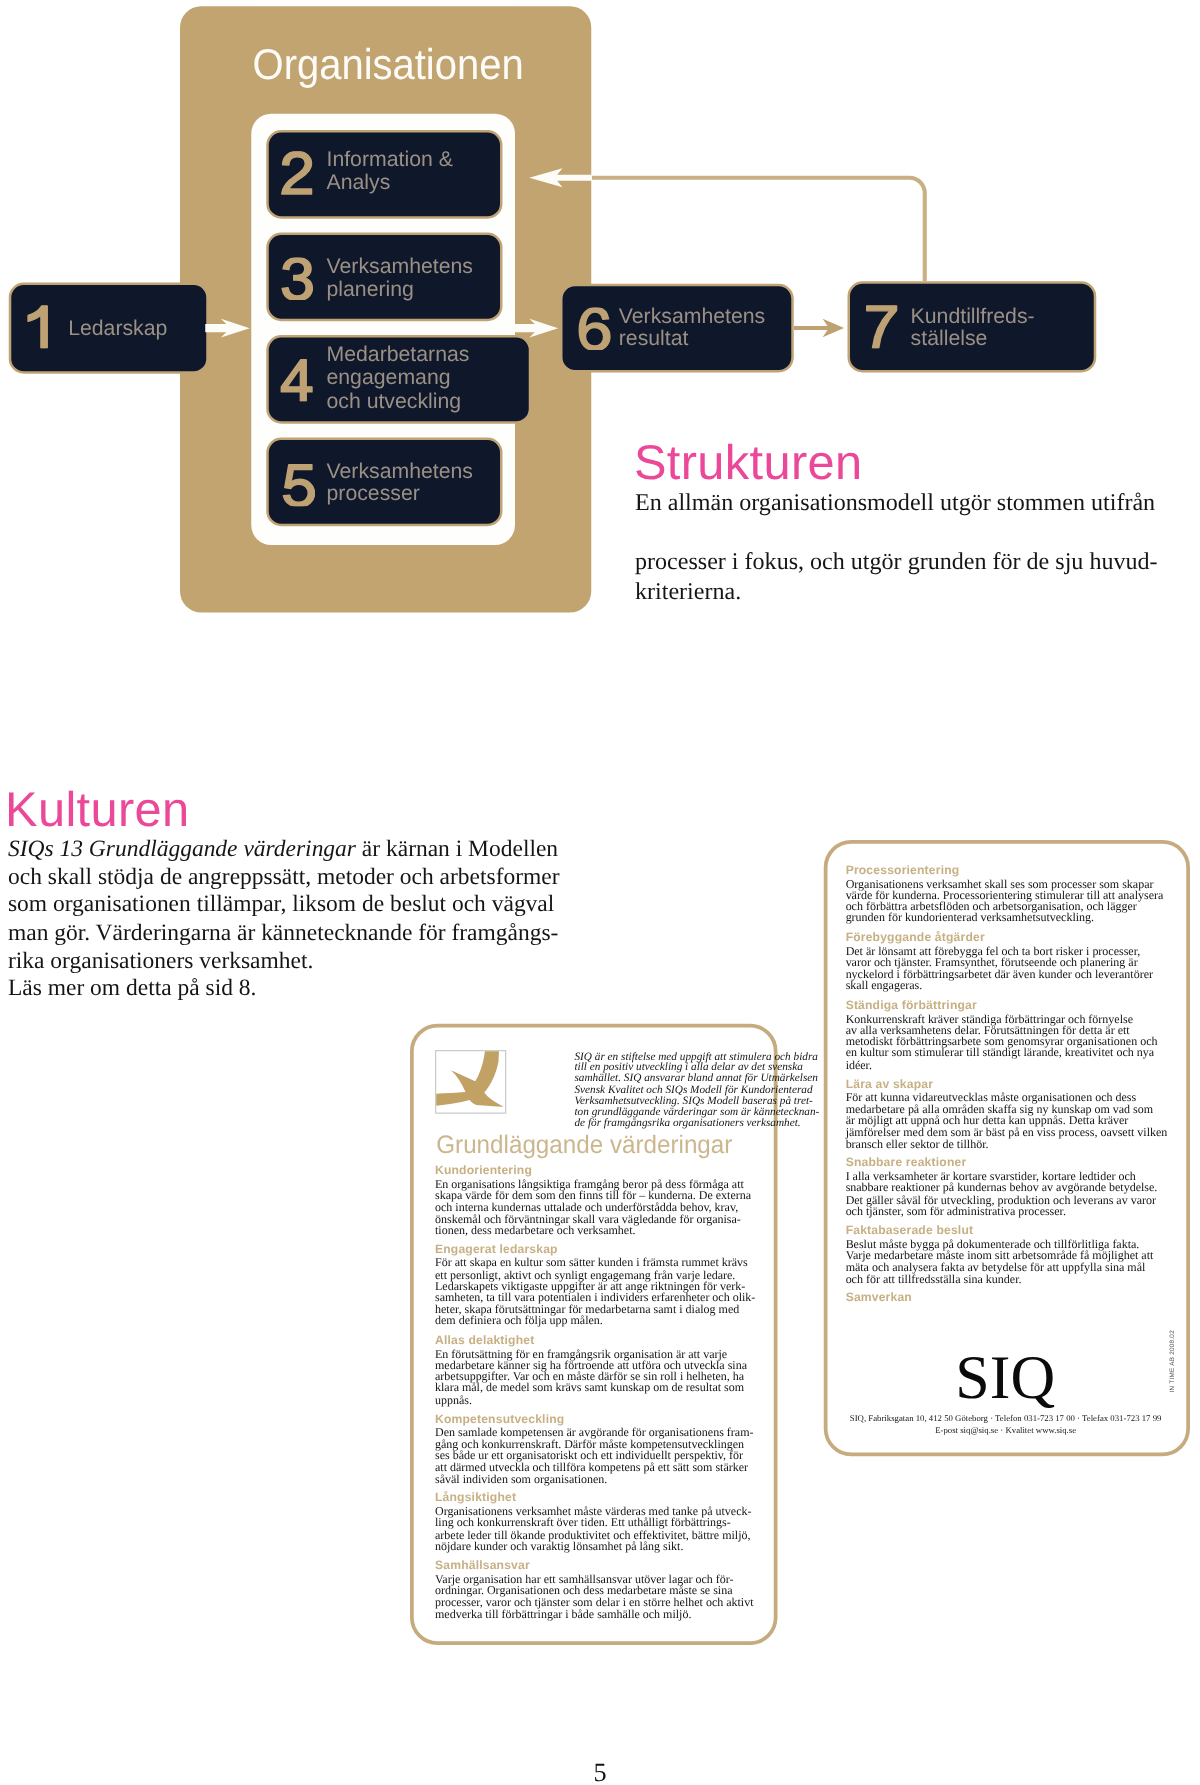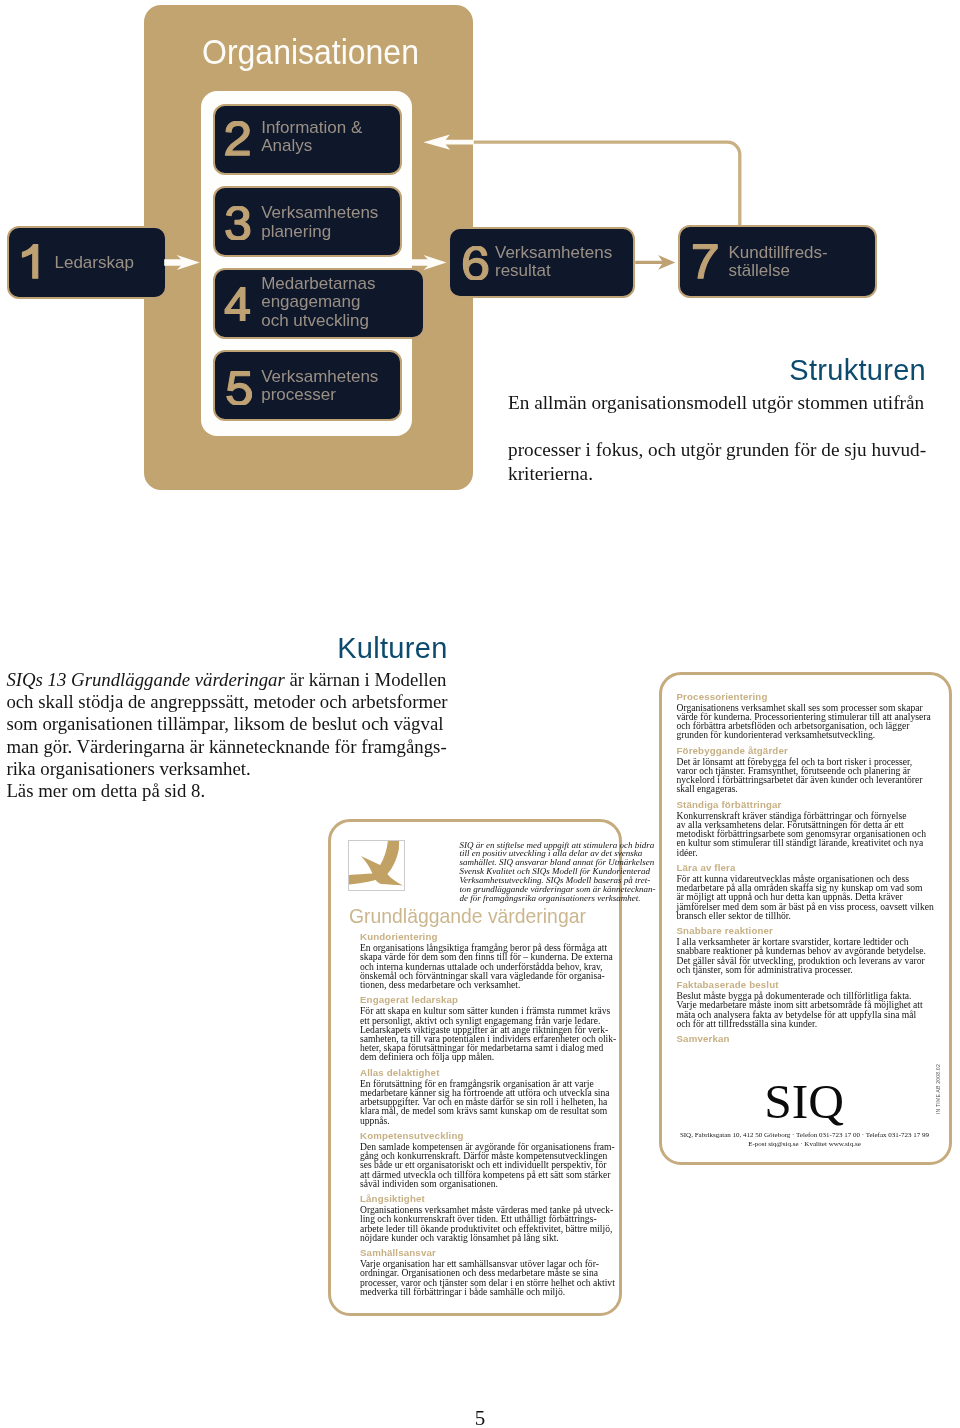--- a/index.html
+++ b/index.html
@@ -21,42 +21,42 @@
 
   #b1{left:7px;top:226px;width:160px;height:73px;}
   #b2{left:213px;top:104px;width:188.5px;height:71px;}
   #b3{left:213px;top:186px;width:188.5px;height:71px;}
   #b4{left:213px;top:268px;width:212px;height:71px;}
   #b5{left:213px;top:350px;width:188.5px;height:71px;}
   #b6{left:448.2px;top:227px;width:187px;height:71px;}
   #b7{left:677.8px;top:225px;width:199px;height:73px;}
 
   
-  .sect-h{font-size:29px;color:#0c4a6e;line-height:29px;letter-spacing:0.3px;margin-left:-2.4px;text-align:right;}
+  .sect-h{font-size:39px;color:#ec4899;line-height:29px;letter-spacing:0.3px;margin-left:-2.4px;}
   .sect-b{font-family:"Liberation Serif",serif;font-size:18.8px;line-height:22.3px;color:#151515;
           white-space:pre-line;margin-top:5.6px;}
   #struk{position:absolute;left:508px;top:355.5px;}
   #struk .sect-b{font-size:19.25px;line-height:23.7px;margin-top:6px;}
   #struk .sect-h{margin-left:-0.9px;}
   #kult{position:absolute;left:6.4px;top:634.3px;}
 
   
   .card{position:absolute;border:3px solid #c5ab7e;border-radius:22px;background:#fff;}
   #cardL{left:328px;top:819px;width:294px;height:497px;}
   #cardR{left:659px;top:672px;width:293px;height:493px;}
 
   .sec-t{color:#c7b084;font-size:9.7px;line-height:11px;font-weight:bold;margin:5px 0 1.2px 0;letter-spacing:0.15px;}
   .sec-b{font-family:"Liberation Serif",serif;font-size:9.6px;line-height:9.2px;color:#141414;margin:0;white-space:pre;}
 
   #introTxt{position:absolute;left:411.6px;top:840.6px;font-family:"Liberation Serif",serif;
             font-style:italic;font-size:9px;line-height:8.83px;color:#151515;white-space:pre;margin-left:48px;}
   #logoBox{position:absolute;left:347.5px;top:839.5px;width:57.4px;height:51px;border:1px solid #cbcbcb;background:#fff;overflow:hidden;}
   #gvHead{position:absolute;left:348.7px;top:906.4px;font-size:20.3px;color:#cbb68e;line-height:20.3px;transform:scaleX(0.955);transform-origin:left top;white-space:nowrap;}
 
-  #secsL{position:absolute;left:348px;top:926px;margin-left:12px;}
+  #secsL{position:absolute;left:348px;top:926px;}
   #secsR{position:absolute;left:676.5px;top:685.7px;}
 
   #wordmark{position:absolute;left:754.2px;top:1102.2px;width:100px;font-family:"Liberation Serif",serif;
             font-size:49.5px;line-height:0px;color:#0b0b0b;text-align:center;}
   #contact{position:absolute;left:674.5px;top:1130.5px;width:260px;font-family:"Liberation Serif",serif;
            font-size:7px;line-height:9.4px;color:#151515;text-align:center;}
   #credit{position:absolute;left:936px;top:1114px;font-size:5.1px;color:#555;line-height:5.1px;
           transform:rotate(-90deg);transform-origin:0 0;letter-spacing:0.2px;white-space:nowrap;}
   #pageno{position:absolute;left:440px;top:1407.5px;width:80px;text-align:center;
           font-family:"Liberation Serif",serif;font-size:21px;color:#111;line-height:21px;}
@@ -213,21 +213,21 @@
     <p class="sec-b">Det är lönsamt att förebygga fel och ta bort risker i processer,
 varor och tjänster. Framsynthet, förutseende och planering är
 nyckelord i förbättringsarbetet där även kunder och leverantörer
 skall engageras.</p>
     <div class="sec-t">Ständiga förbättringar</div>
     <p class="sec-b">Konkurrenskraft kräver ständiga förbättringar och förnyelse
 av alla verksamhetens delar. Förutsättningen för detta är ett
 metodiskt förbättringsarbete som genomsyrar organisationen och
 en kultur som stimulerar till ständigt lärande, kreativitet och nya
 idéer.</p>
-    <div class="sec-t">Lära av flera</div>
+    <div class="sec-t">Lära av skapar</div>
     <p class="sec-b">För att kunna vidareutvecklas måste organisationen och dess
 medarbetare på alla områden skaffa sig ny kunskap om vad som
 är möjligt att uppnå och hur detta kan uppnås. Detta kräver
 jämförelser med dem som är bäst på en viss process, oavsett vilken
 bransch eller sektor de tillhör.</p>
     <div class="sec-t">Snabbare reaktioner</div>
     <p class="sec-b">I alla verksamheter är kortare svarstider, kortare ledtider och
 snabbare reaktioner på kundernas behov av avgörande betydelse.
 Det gäller såväl för utveckling, produktion och leverans av varor
 och tjänster, som för administrativa processer.</p>

